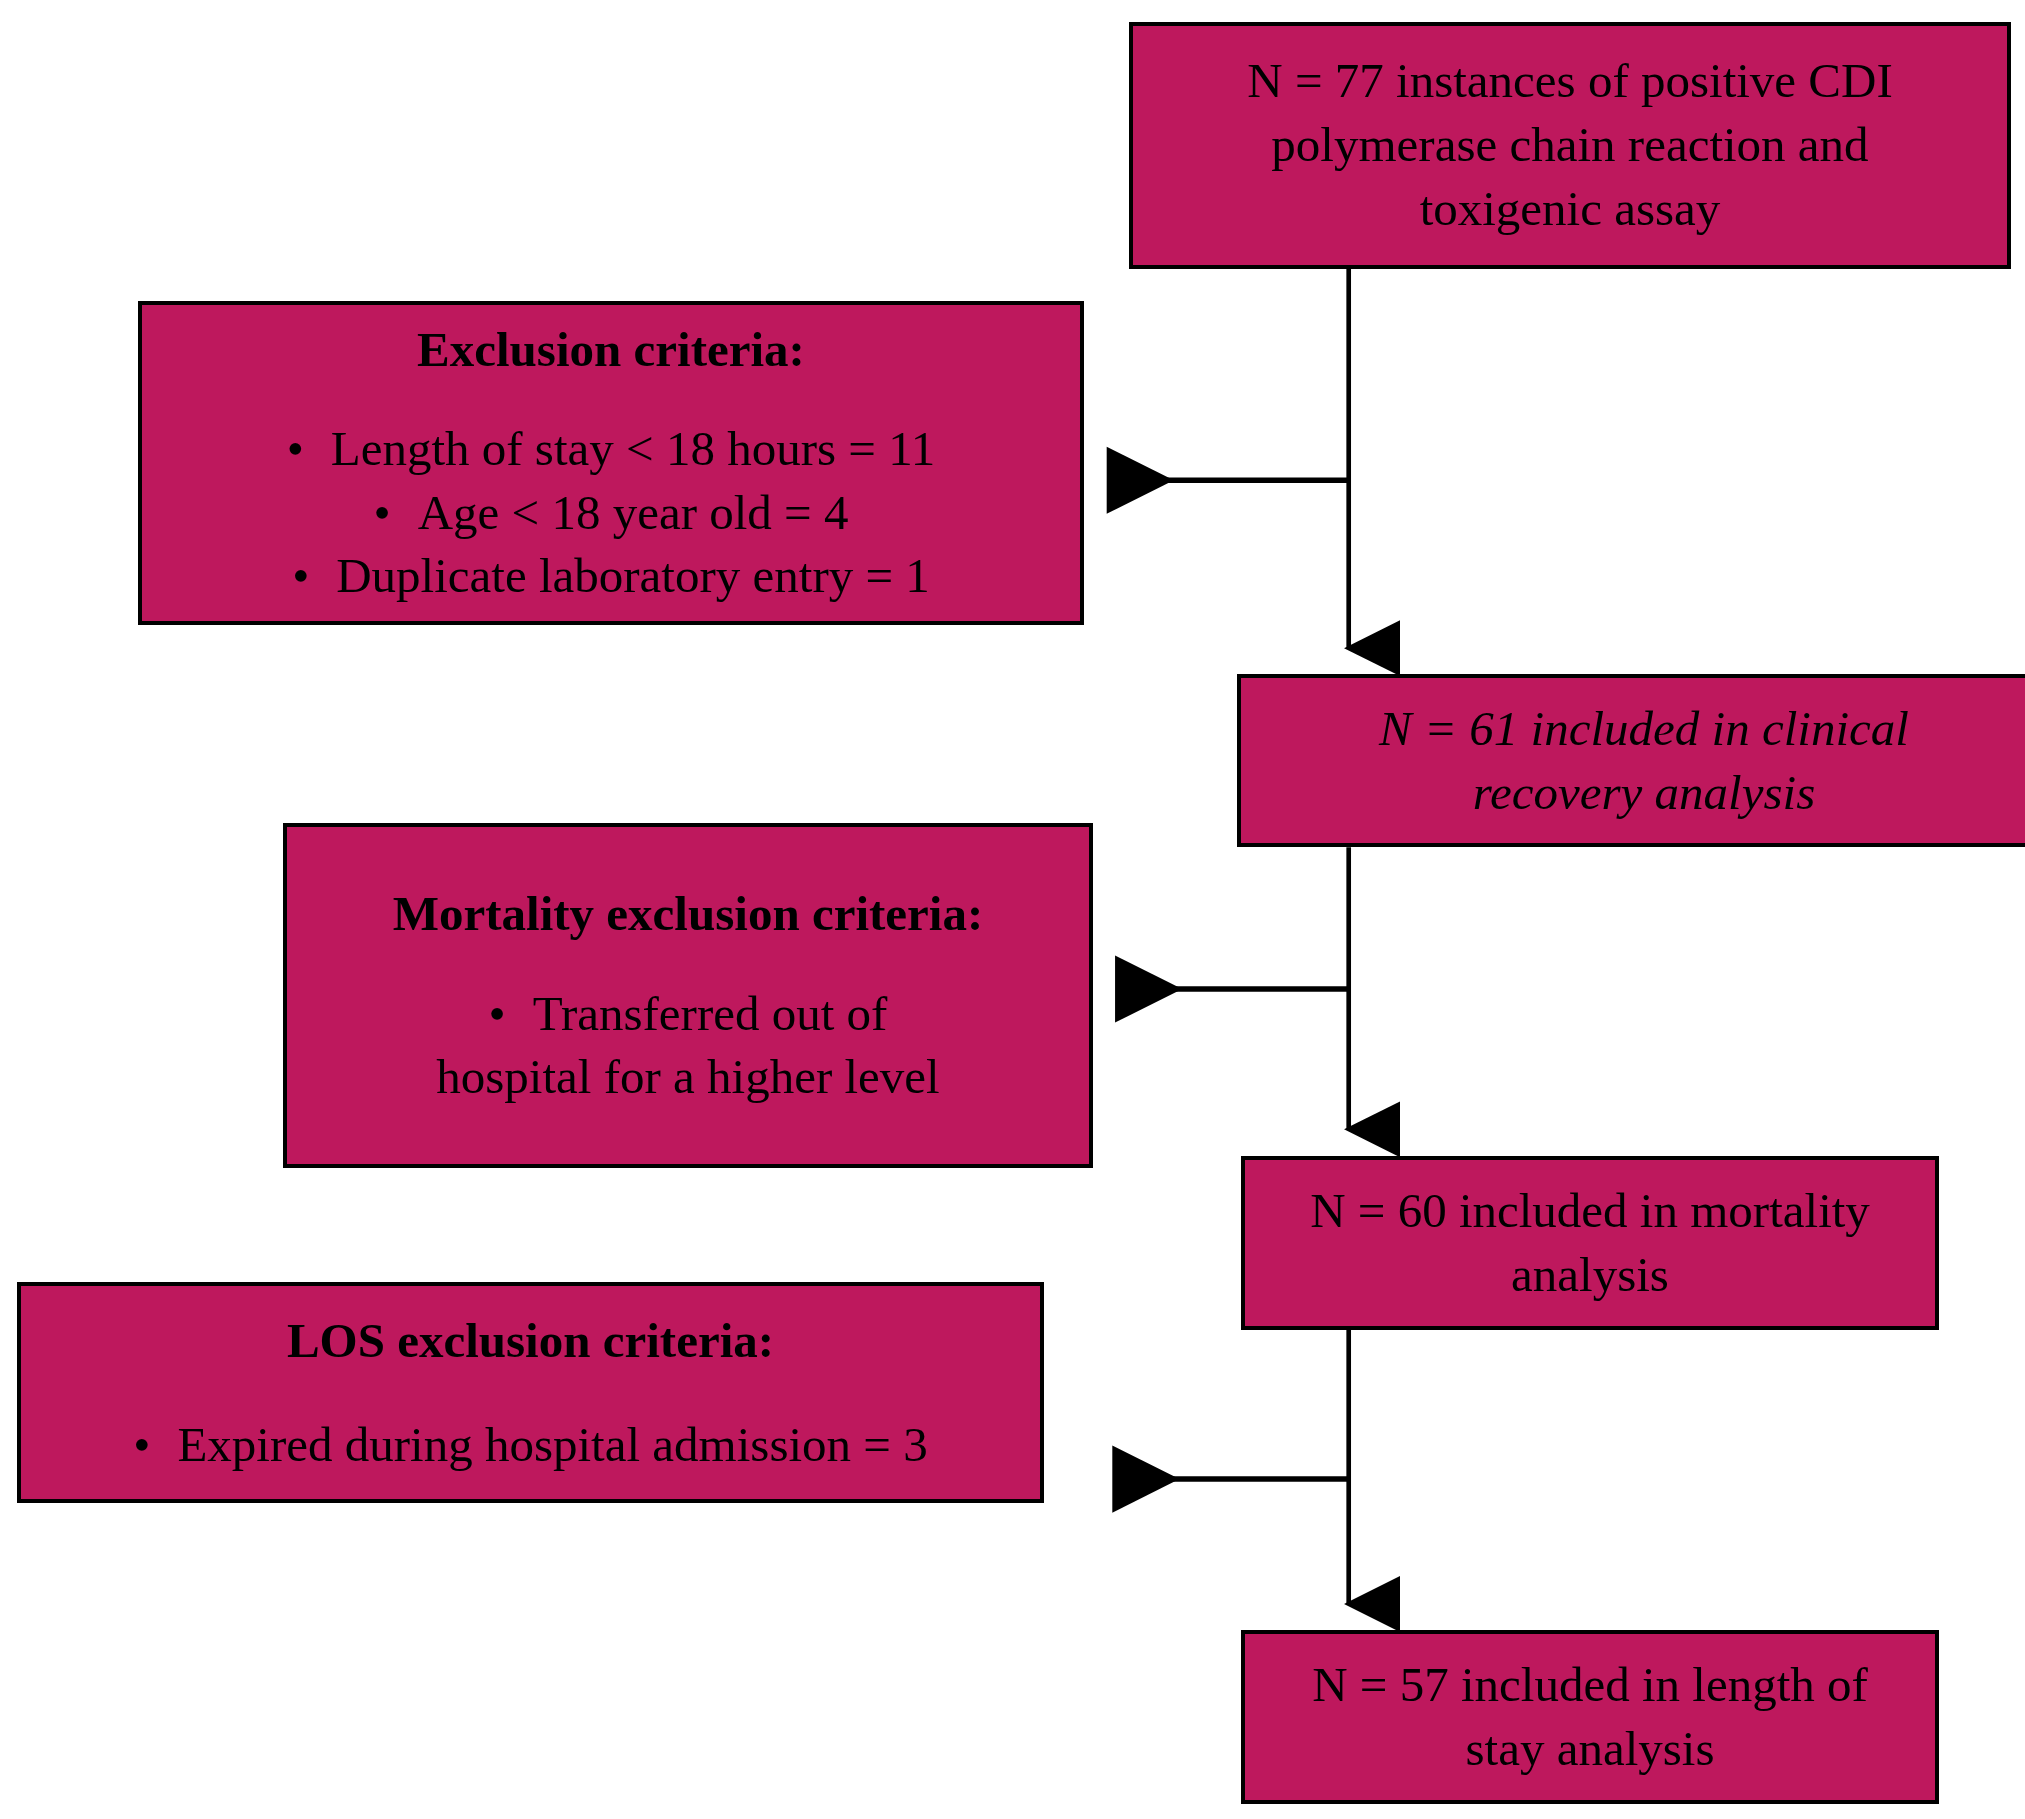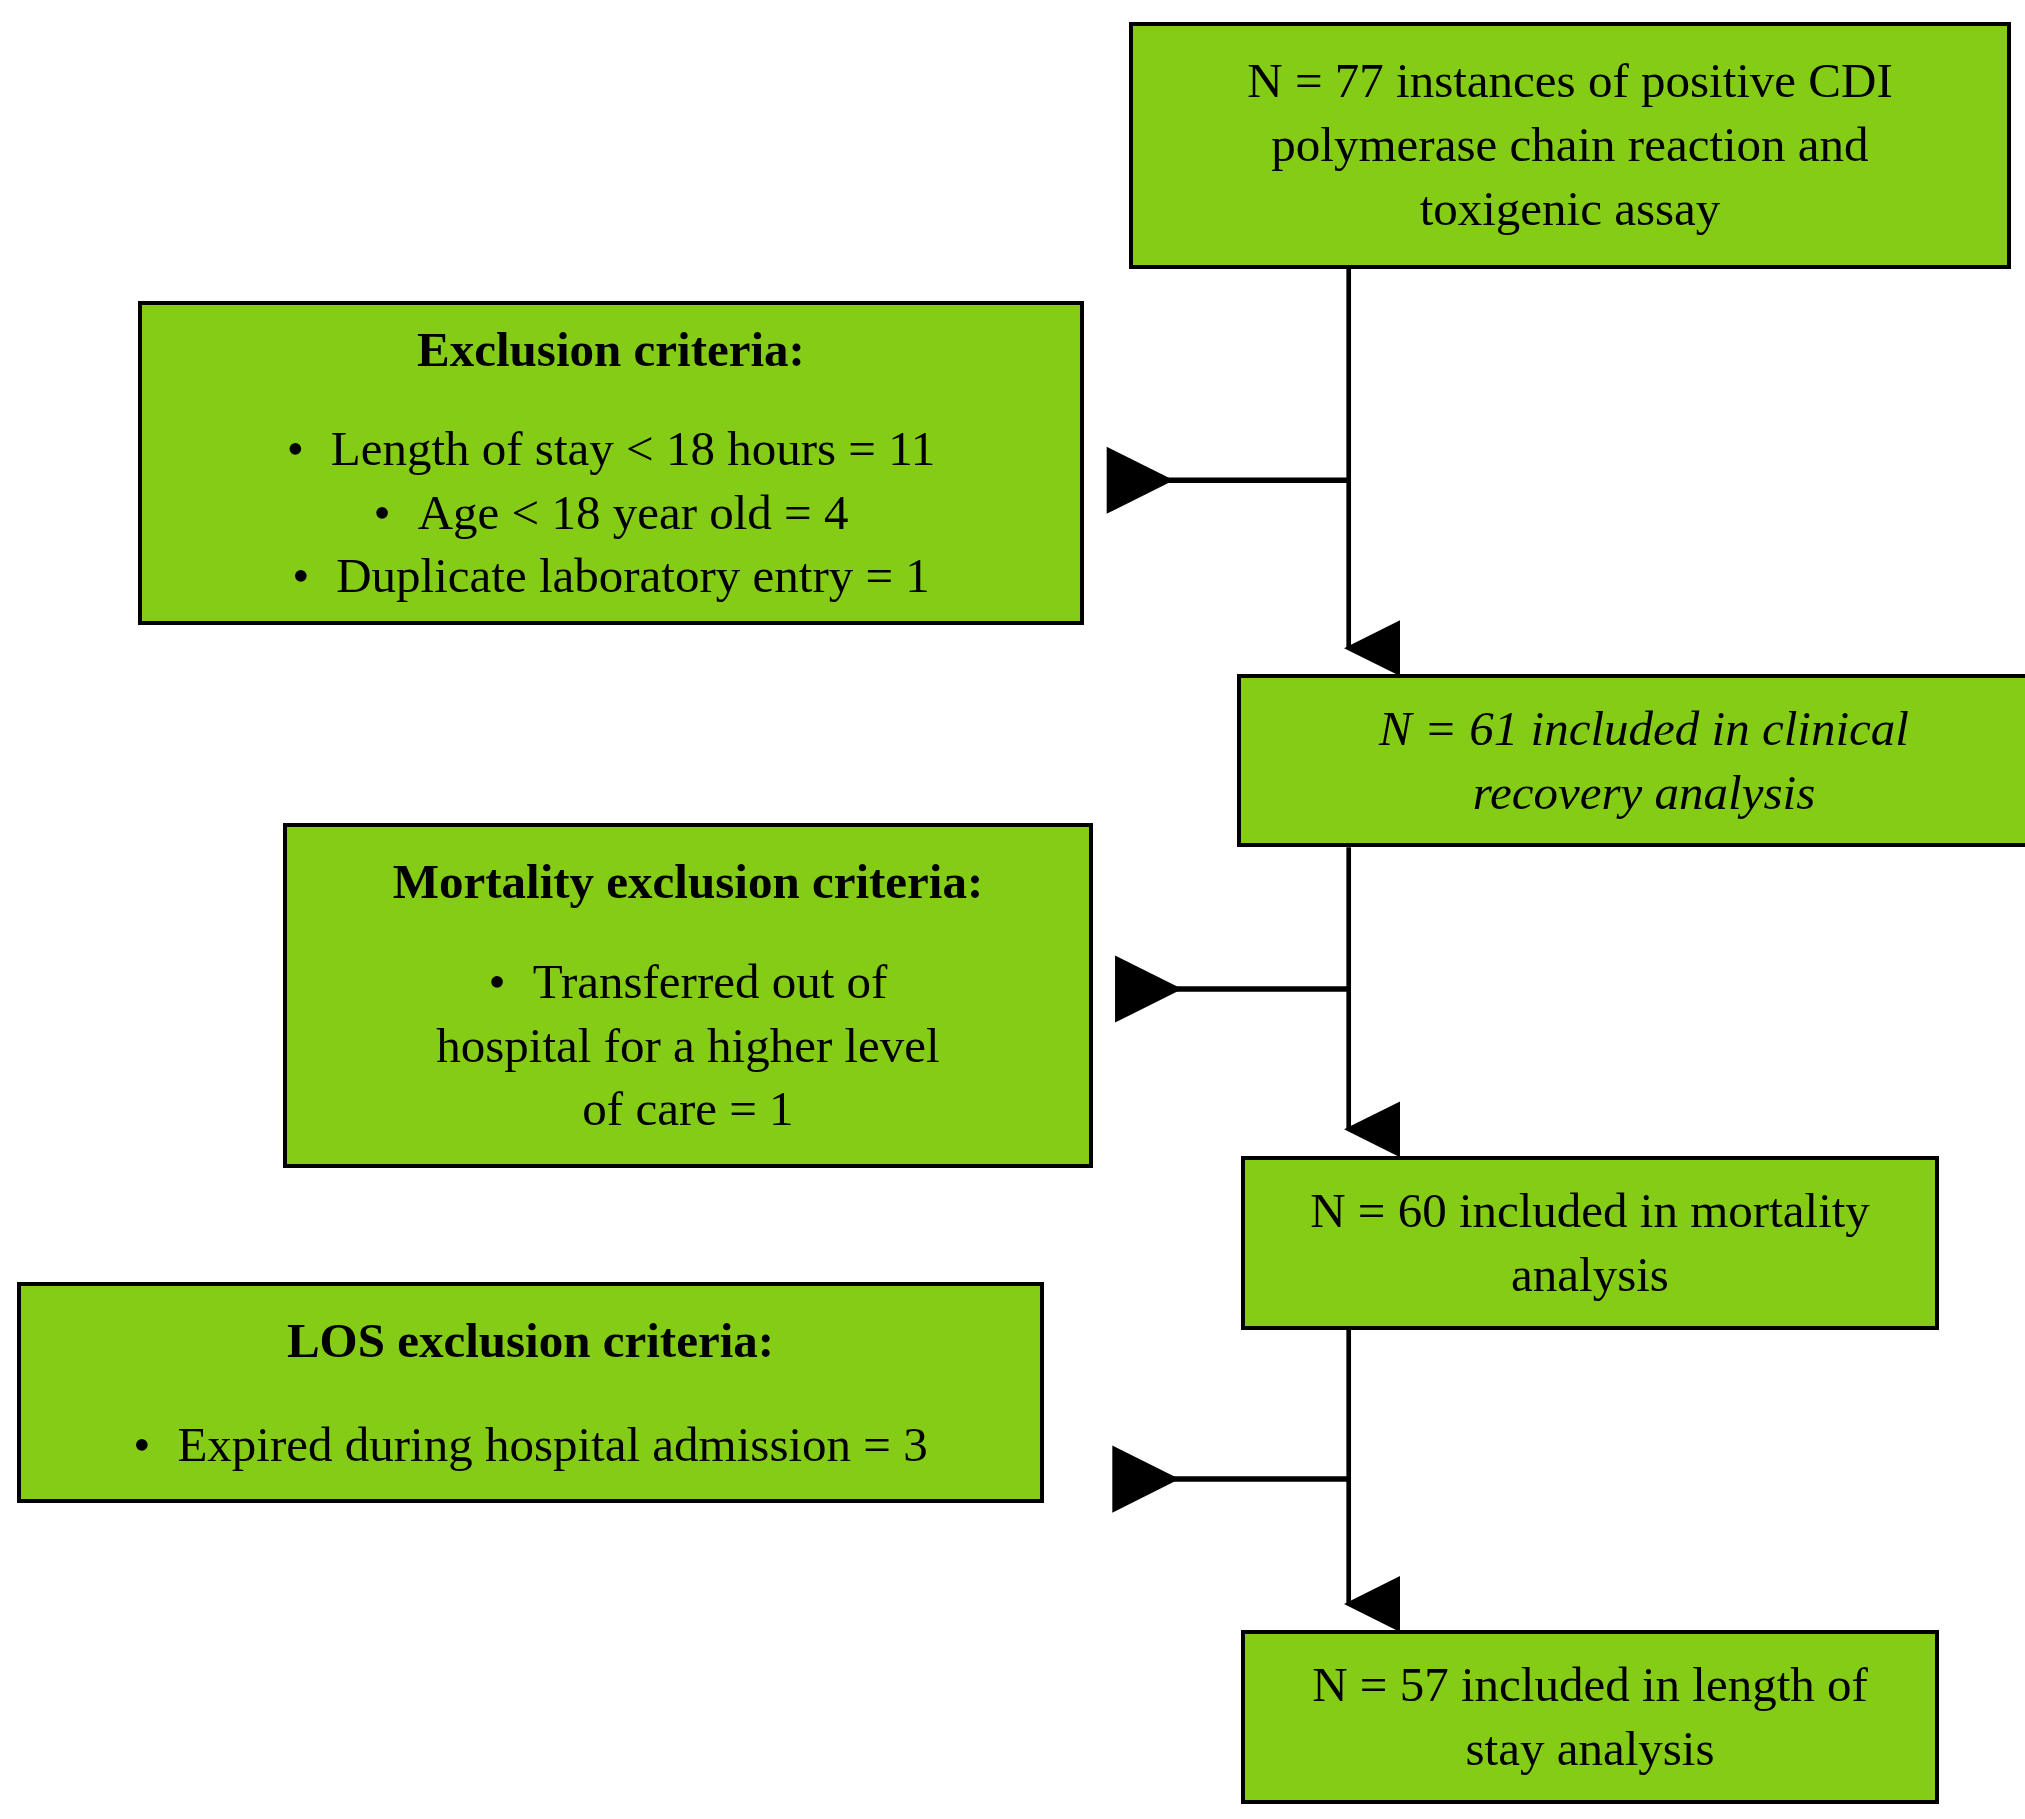--- a/index.html
+++ b/index.html
@@ -21,21 +21,21 @@
     left: 0;
     top: 0;
     width: 2025px;
     height: 1819px;
     pointer-events: none;
   }
   .node {
     position: absolute;
     box-sizing: border-box;
     border: 4.2px solid #000000;
-    background: #84cc16;
+    background: #be185d;
     display: flex;
     flex-direction: column;
     align-items: center;
     justify-content: center;
     text-align: center;
     line-height: 1.30;
   }
   .node .line {
     display: block;
     white-space: pre;
@@ -129,21 +129,20 @@
   <div class="node" id="node-n61">
     <span class="line">N = 61 included in clinical</span>
     <span class="line">recovery analysis</span>
   </div>
 
   <div class="node" id="node-excl2">
     <span class="title">Mortality exclusion criteria:</span>
     <ul class="bullets">
       <li><span class="bullet-dot" style="margin-right: 0.55em;">•</span><span>Transferred out of</span></li>
       <li><span>hospital for a higher level</span></li>
-      <li><span>of care = 1</span></li>
     </ul>
   </div>
 
   <div class="node" id="node-n60">
     <span class="line">N = 60 included in mortality</span>
     <span class="line">analysis</span>
   </div>
 
   <div class="node" id="node-excl3">
     <span class="title">LOS exclusion criteria:</span>

